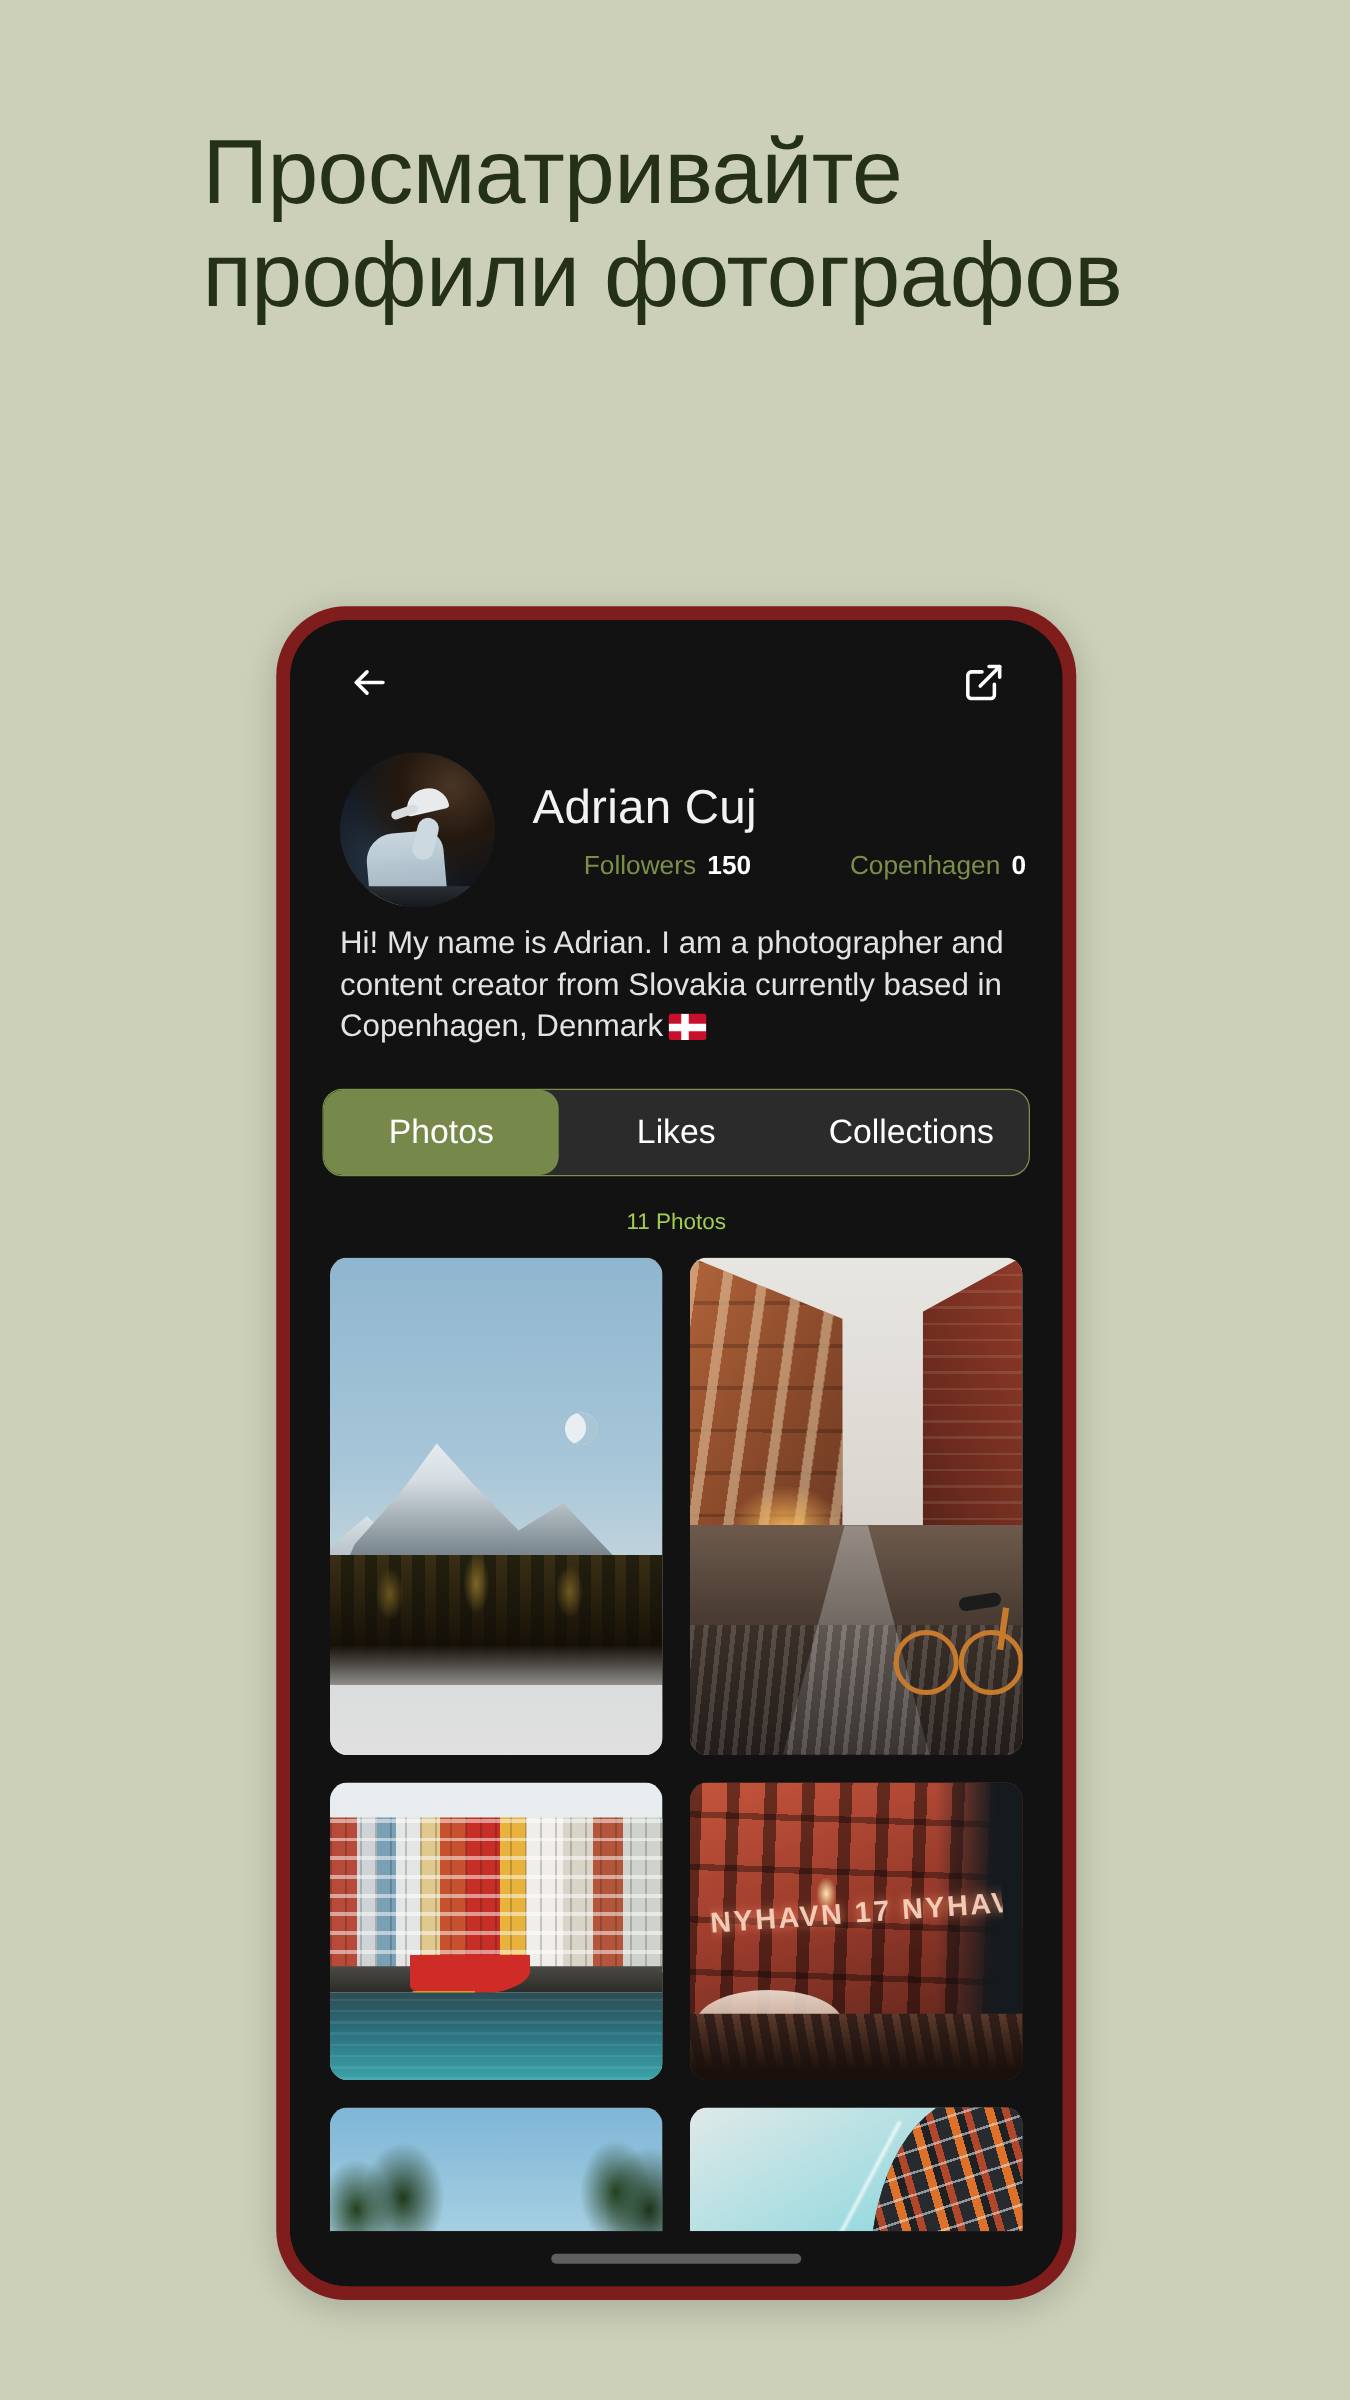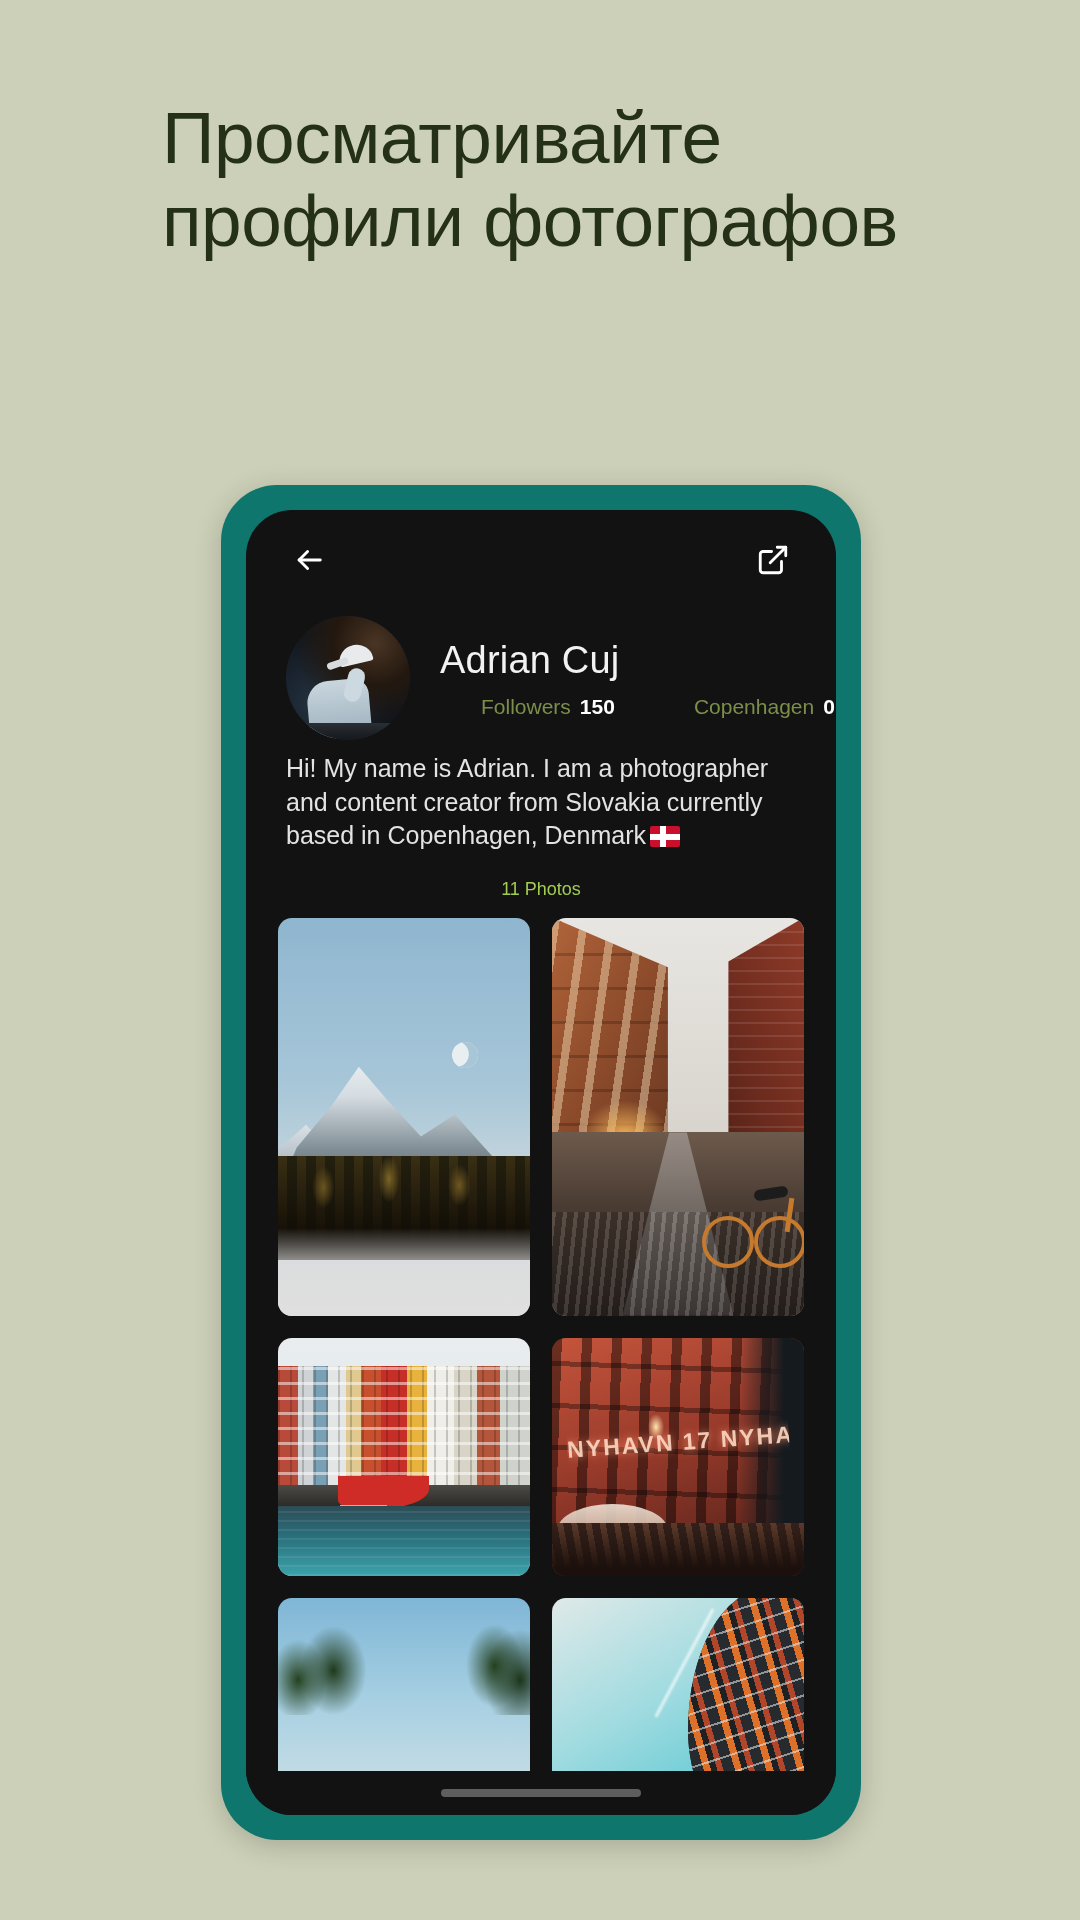--- a/index.html
+++ b/index.html
@@ -22,23 +22,23 @@
     color:#253018;
     letter-spacing:-0.5px;
     margin-left:20px;
   }
 
   
   .phone-frame{
     position:absolute;
     left:221px; top:485px;
     width:640px; height:1355px;
-    background:#0f766e;
+    background:#7f1d1d;
     border-radius:56px;
-    padding:25px;
+    padding:11px;
     box-shadow:0 6px 28px rgba(0,0,0,.18);
   }
   .phone-screen{
     width:100%; height:100%;
     background:#121212;
     border-radius:46px;
     overflow:hidden;
     position:relative;
     display:flex;
     flex-direction:column;
@@ -505,20 +505,33 @@
           </div>
         </div>
       </div>
     </div>
 
 
     <div class="profile-bio">
       <span>Hi! My name is Adrian. I am a photographer and content creator from Slovakia currently based in Copenhagen, Denmark</span><span class="flag-dk"></span>
     </div>
 
+    <div class="tabs-wrap">
+      <div class="tabs">
+        <div class="tab active">
+          <span>Photos</span>
+        </div>
+        <div class="tab">
+          <span>Likes</span>
+        </div>
+        <div class="tab">
+          <span>Collections</span>
+        </div>
+      </div>
+    </div>
 
     <div class="photo-count">11 Photos</div>
 
     <div class="grid">
 
       <div class="col">
 
         <div class="photo ph-mountain">
           <span class="sky"></span>
           <span class="moon"></span>

